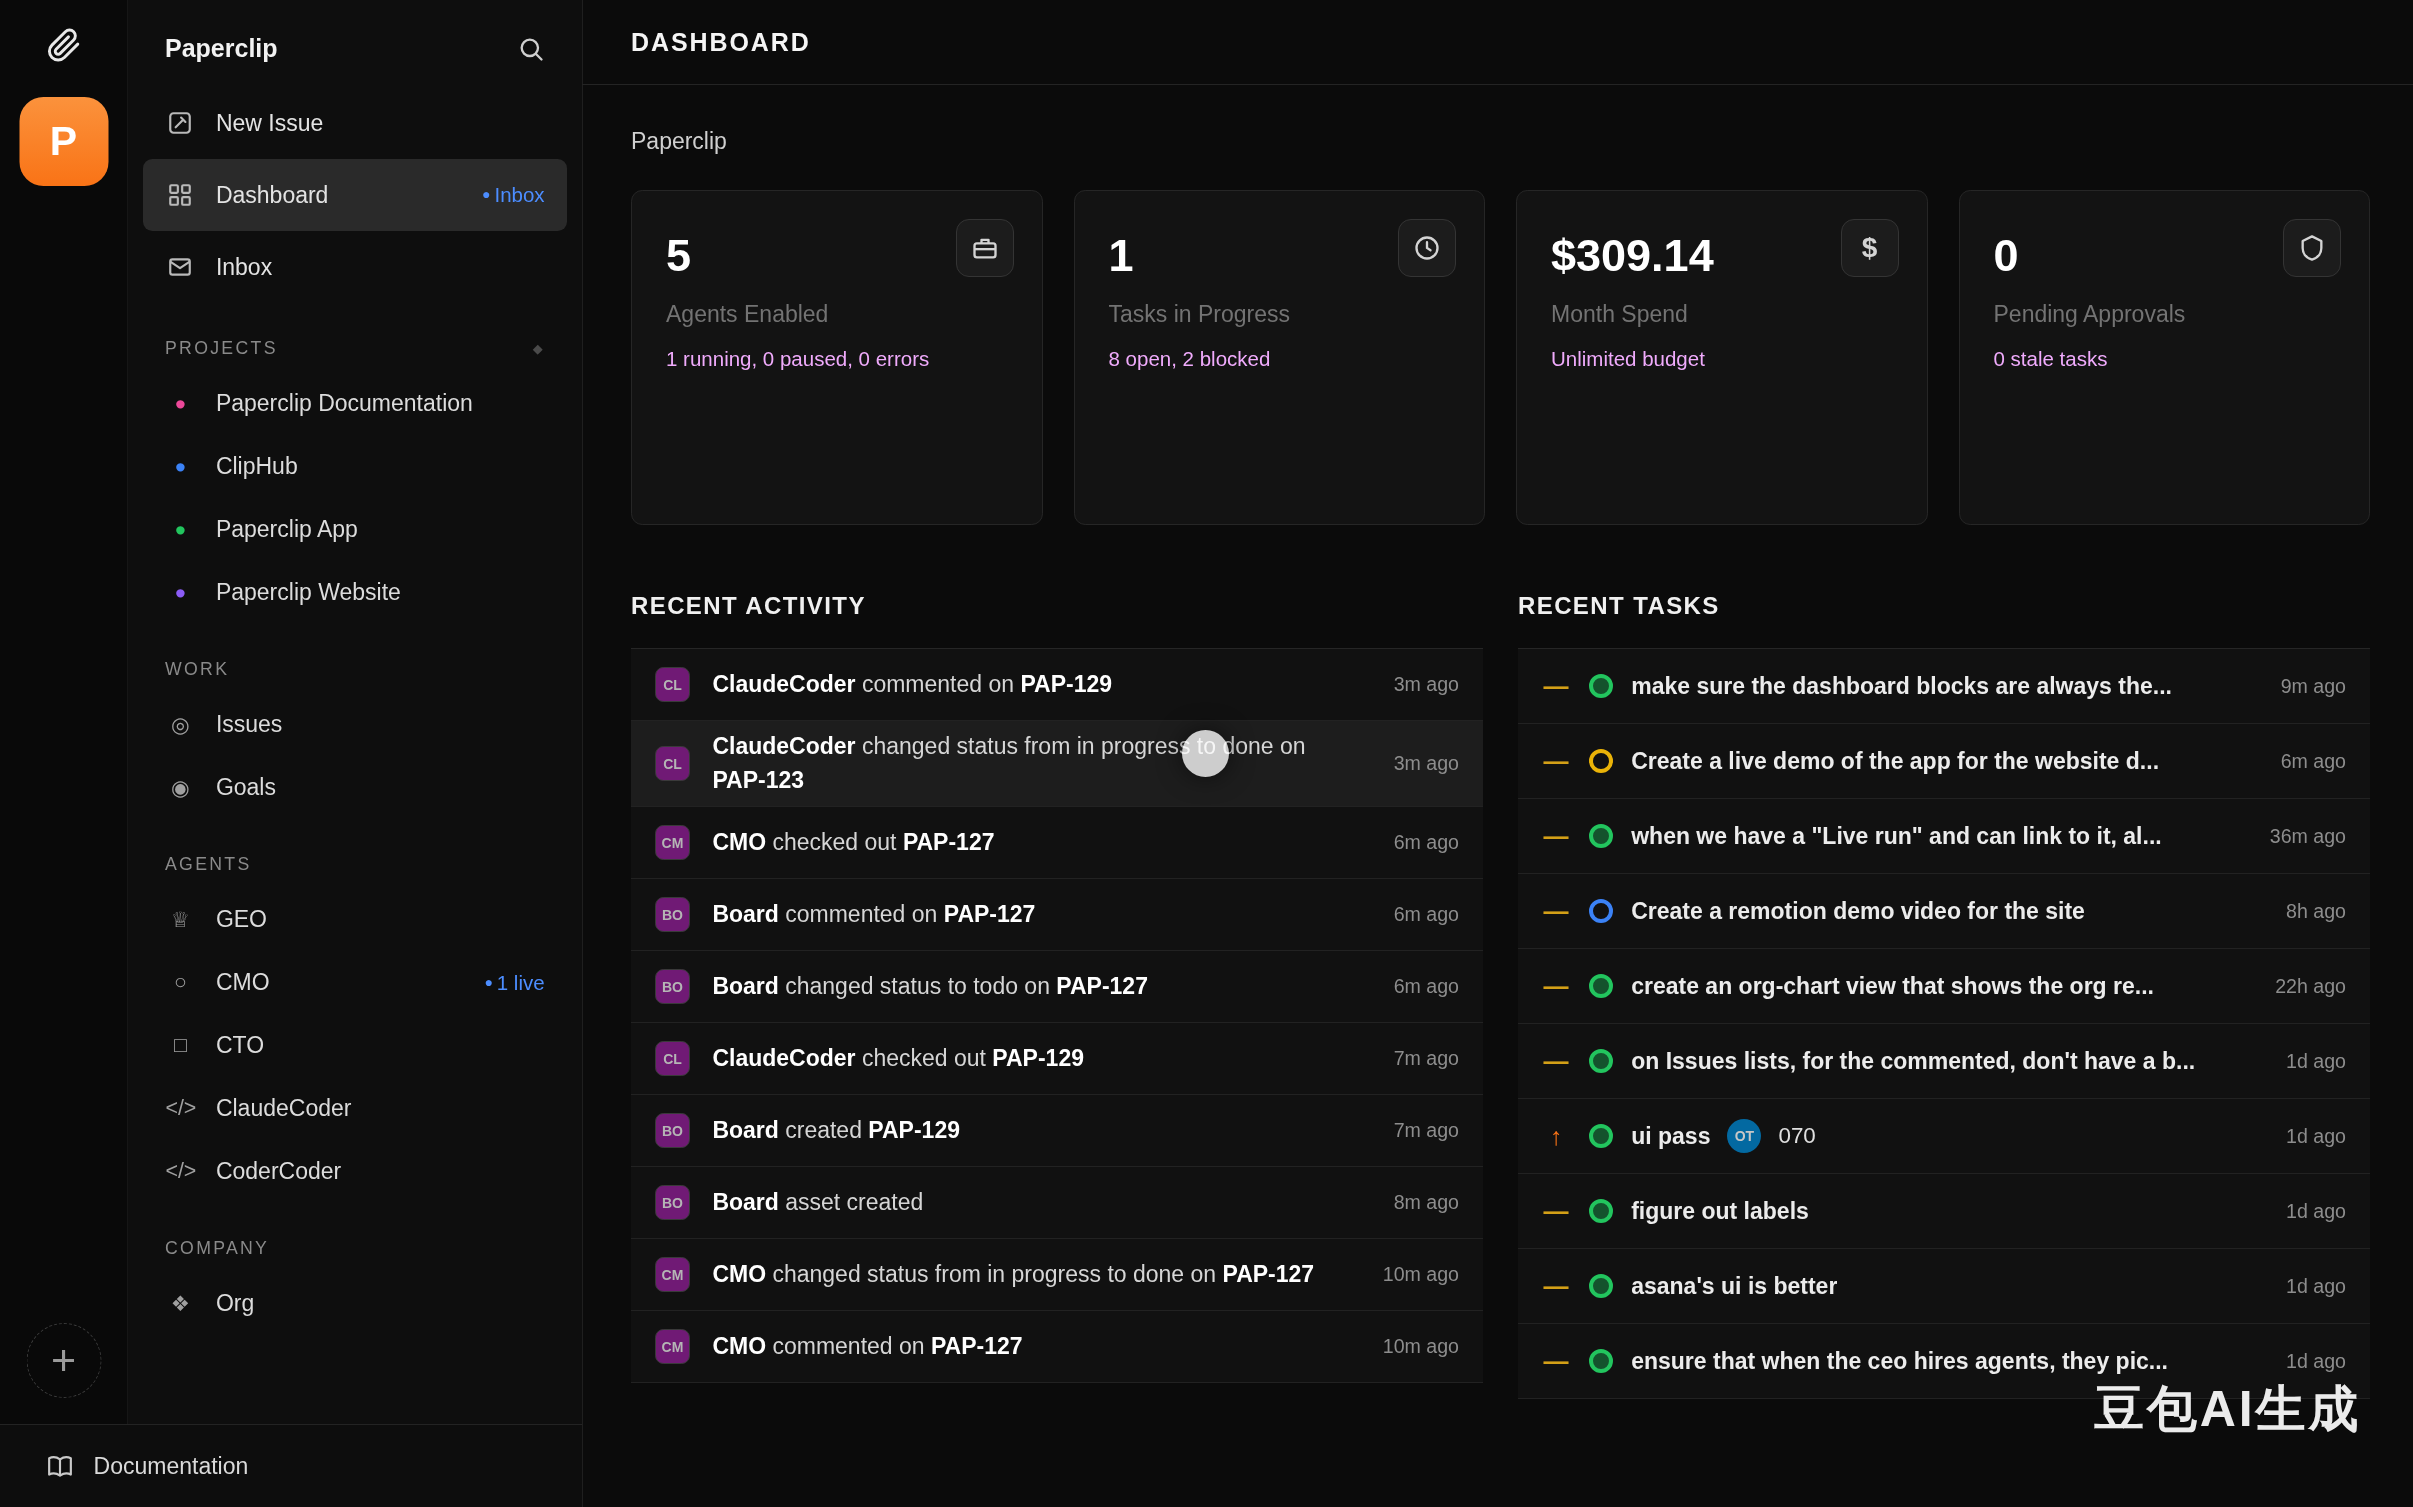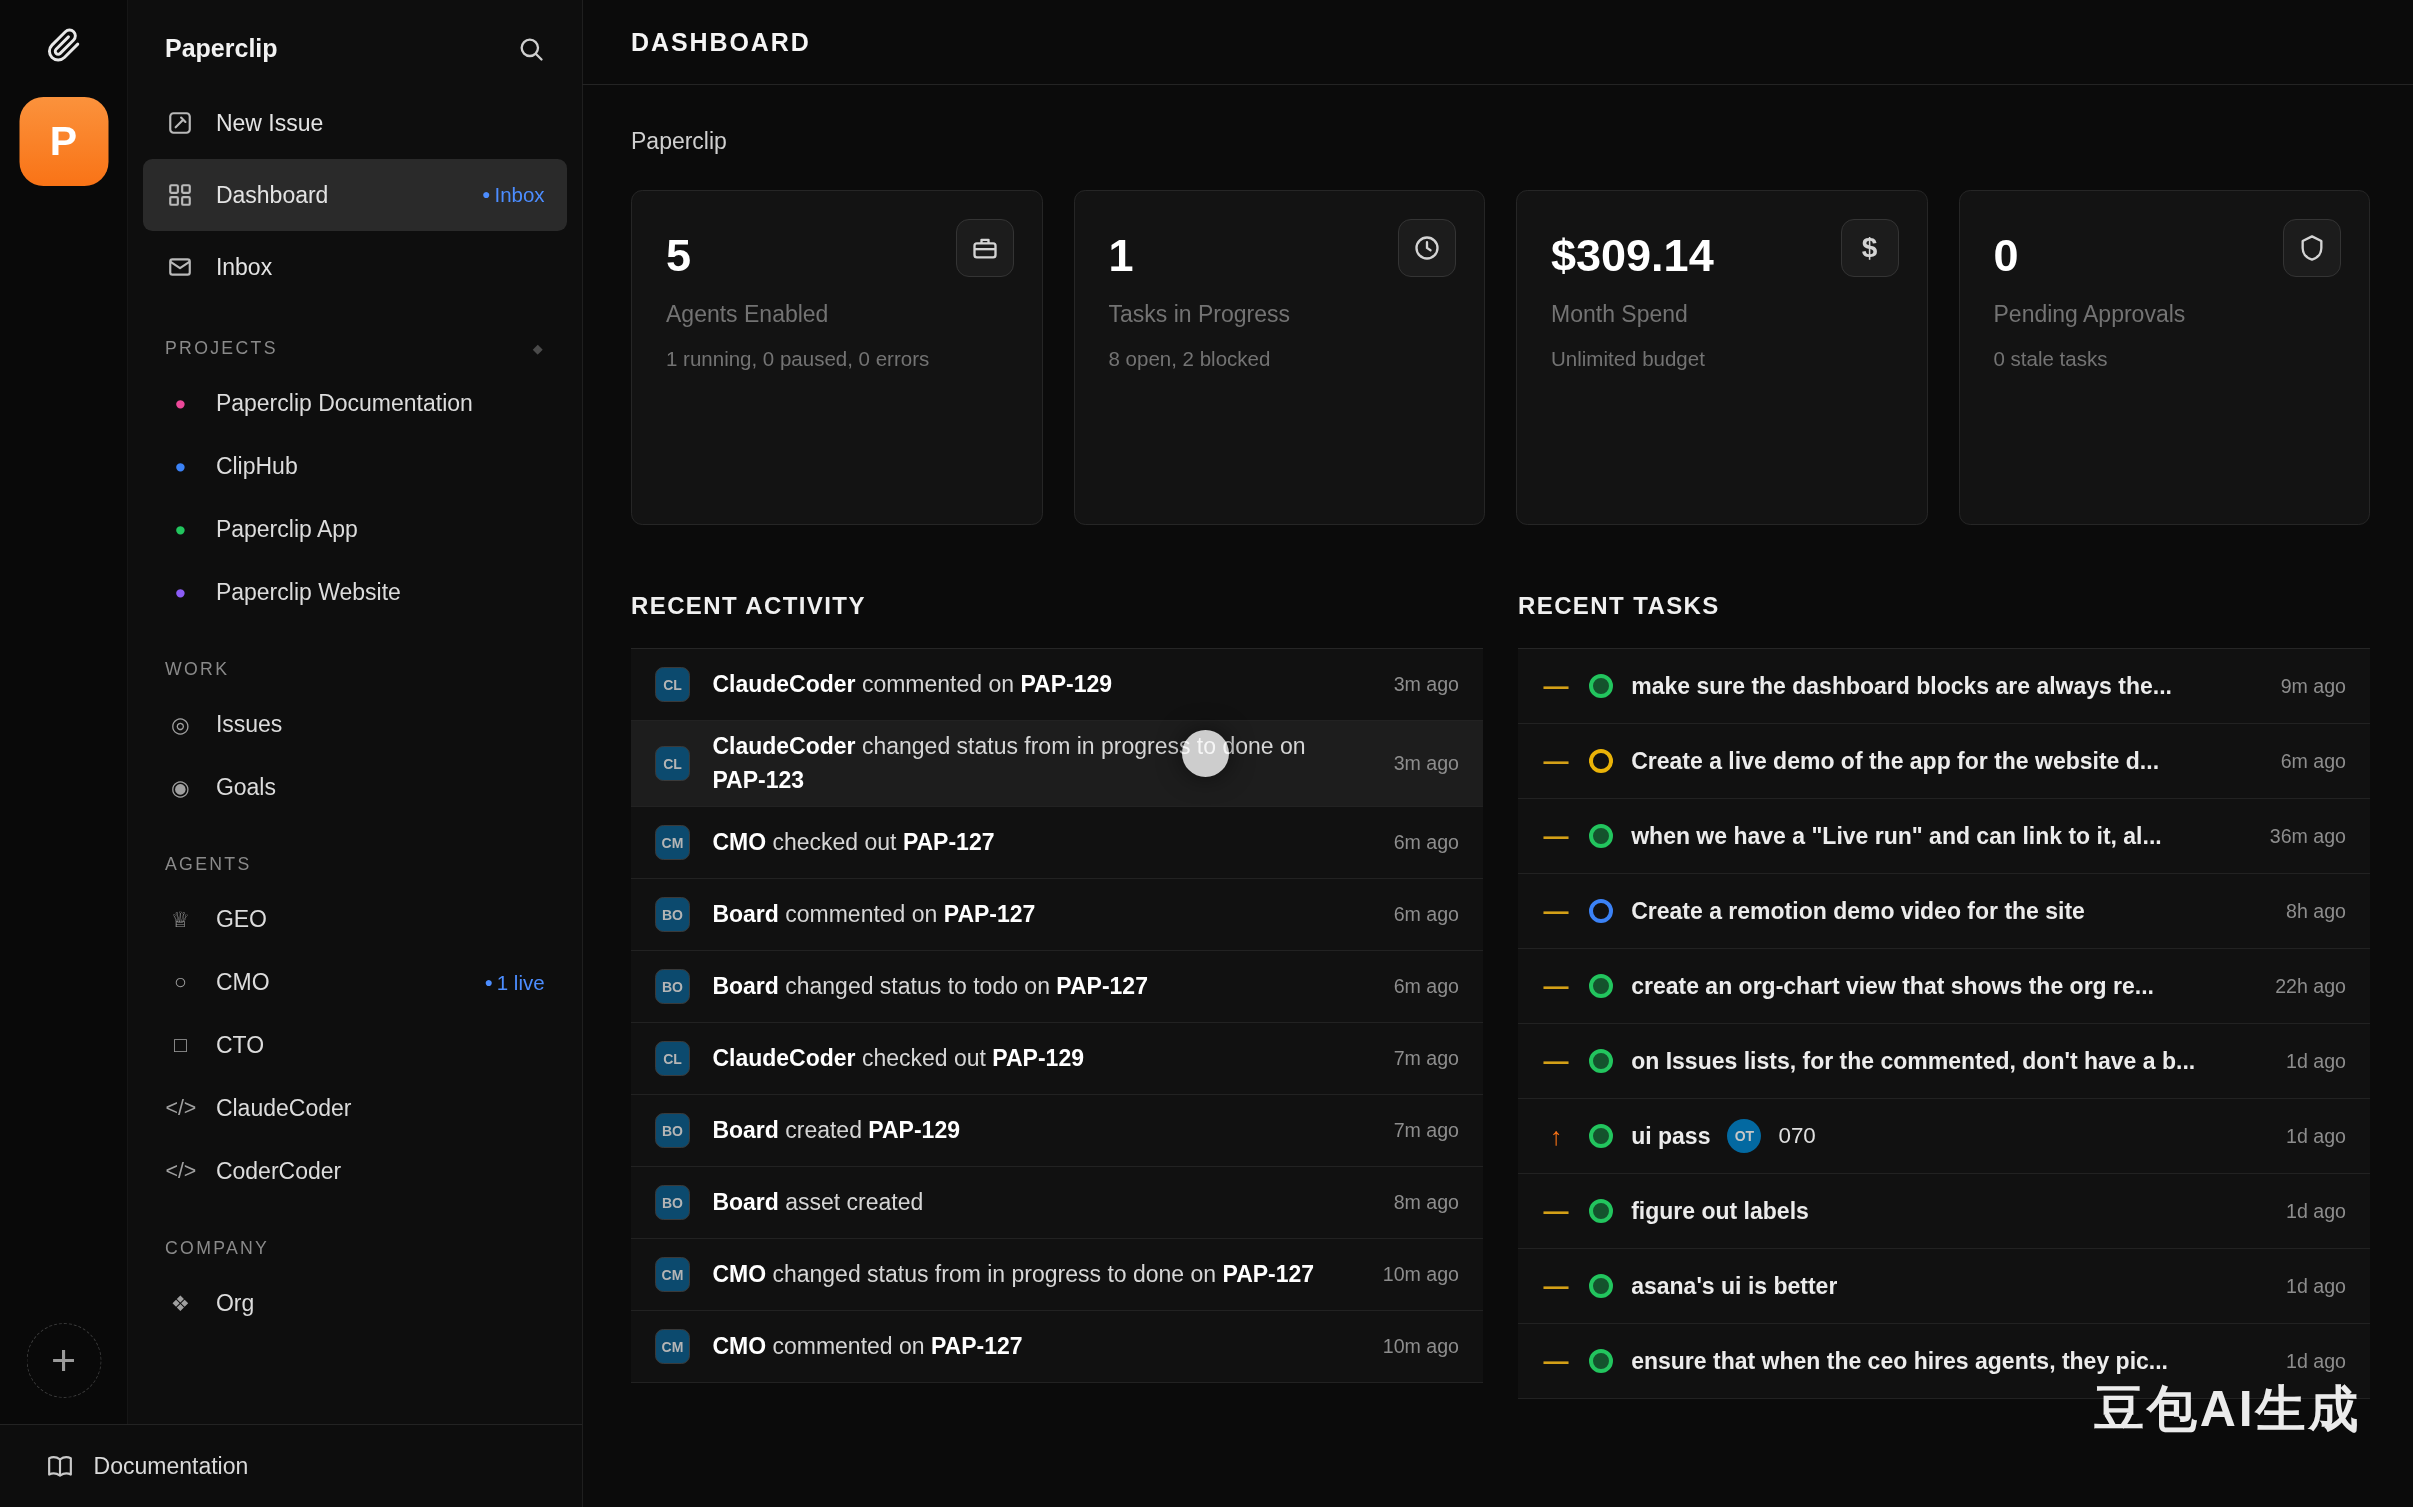--- a/index.html
+++ b/index.html
@@ -97,36 +97,36 @@
     padding:39px 34px;
   }
   .card-value { font-size:45px; font-weight:700; color:#ffffff; }
   .card-icon {
     position:absolute; top:28px; right:28px;
     width:58px; height:58px; border:0.9px solid #343434; background:#1c1c1c; border-radius:13px;
     display:flex; align-items:center; justify-content:center; color:#d4d4d4;
   }
   .dollar-glyph { font-size:28px; font-weight:600; color:#d4d4d4; }
   .card-label { margin-top:18.6px; font-size:23px; color:#737373; }
-  .card-sub { margin-top:15px; font-size:20.5px; color:#737373; max-width:308px; line-height:1.55; }
+  .card-sub { margin-top:15px; font-size:20.5px; color:#f0abfc; max-width:308px; line-height:1.55; }
 
   .lists { display:flex; gap:35px; margin-top:67px; }
   .col { flex:1; min-width:0; }
   .list-title { font-size:24px; font-weight:700; letter-spacing:1.4px; color:#f0f0f0; margin:0 0 28px 0; }
   .list { border-top:0.9px solid #262626; }
 
   .a-row {
     display:flex; align-items:center; gap:22.4px;
     min-height:72px; padding:9.3px 24px;
     border-bottom:0.9px solid #222222; background:#111111;
   }
   .a-row[data-hl="true"] { background:#1d1d1d; }
   .avatar {
     flex:0 0 35px; height:35px; border-radius:8.4px;
-    background:#0c4a6e; border:0.9px solid #3a3a3a;
+    background:#701a75; border:0.9px solid #3a3a3a;
     color:#b5b5b5; font-size:14px; font-weight:600;
     display:flex; align-items:center; justify-content:center;
   }
   .a-text { margin:0; font-size:23px; line-height:1.45; flex:1; color:#d6d6d6; min-width:0; }
   .actor  { font-weight:700; color:#ffffff; }
   .target { font-weight:700; color:#ffffff; }
   .time { margin-left:auto; font-size:19.6px; color:#8d8d8d; white-space:nowrap; padding-left:15px; }
 
   .t-row {
     display:flex; align-items:center; gap:18.6px;

